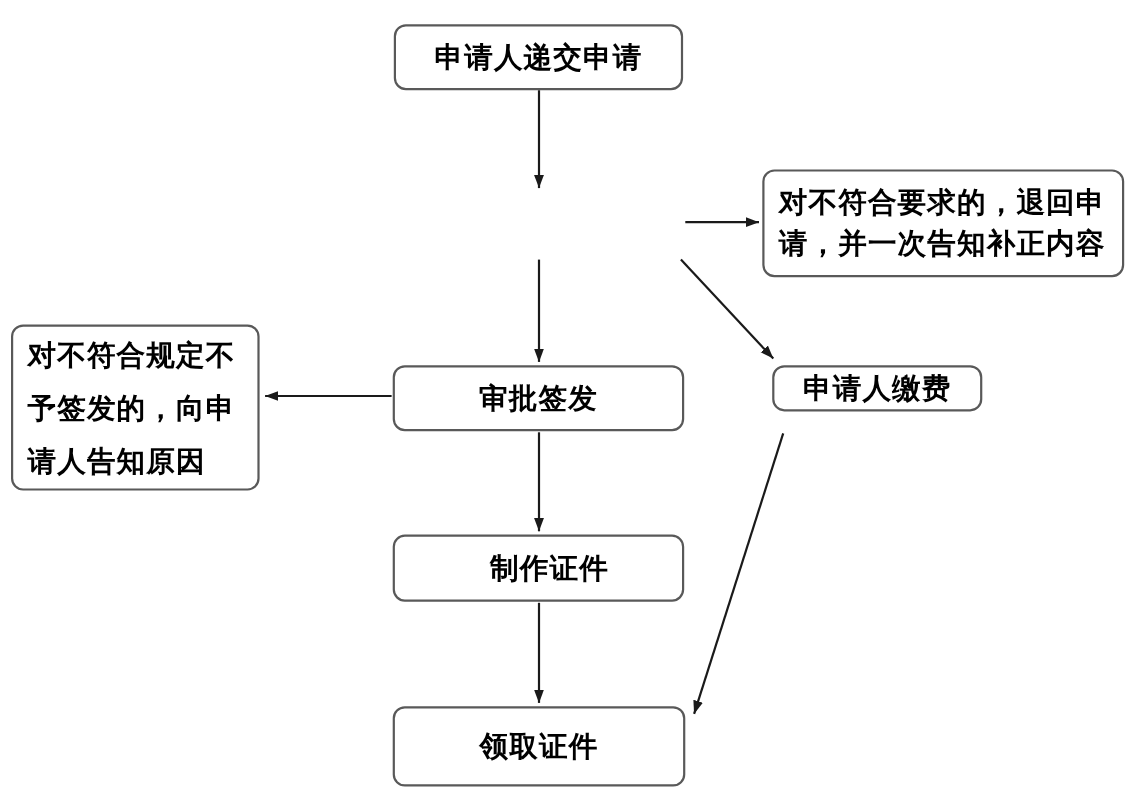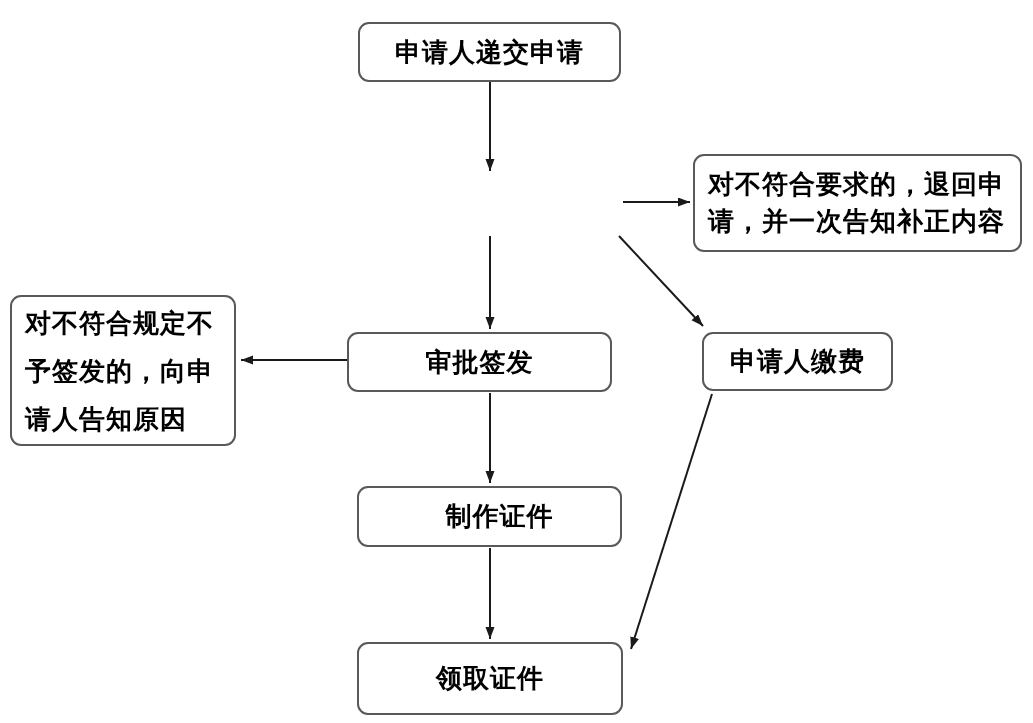--- a/index.html
+++ b/index.html
@@ -40,27 +40,27 @@
   }
   .node .node-label { display: block; }
   .node.center-text { text-align: center; }
   .node.left-text {
     justify-content: flex-start;
     text-align: left;
   }
   
   #node-submit   { left: 358px; top: 22px;  width: 263px; height: 60px; }
   #node-accept   { left: 357px; top: 174px; width: 265px; height: 61px; }
-  #node-approve  { left: 347px; top: 332px; width: 265px; height: 60px; text-align: center; }
+  #node-approve  { left: 357px; top: 332px; width: 265px; height: 60px; text-align: center; }
   #node-produce  { left: 357px; top: 486px; width: 265px; height: 61px; padding-left: 20px; }
   #node-collect  { left: 357px; top: 642px; width: 266px; height: 73px; }
   
   #node-reject   { left: 693px; top: 154px; width: 329px; height: 98px; padding: 0 13px; }
   #node-deny     { left: 10px;  top: 283px; width: 226px; height: 151px; padding: 0 13px; line-height: 48px; margin-top: 12px; }
-  #node-pay      { left: 702px; top: 332px; width: 191px; height: 59px; }
+  #node-pay      { left: 702px; top: 332px; width: 191px; height: 42px; }
 </style>
 </head>
 <body>
 
 <div id="canvas">
 
   <svg id="arrow-layer" width="1033" height="723" viewBox="0 0 1033 723" xmlns="http://www.w3.org/2000/svg">
     <defs>
       <marker id="arrowhead" markerUnits="userSpaceOnUse" markerWidth="14" markerHeight="11" refX="12" refY="4.5" orient="auto">
         <path d="M0,0 L12,4.5 L0,9 Z" fill="#1a1a1a"></path>

